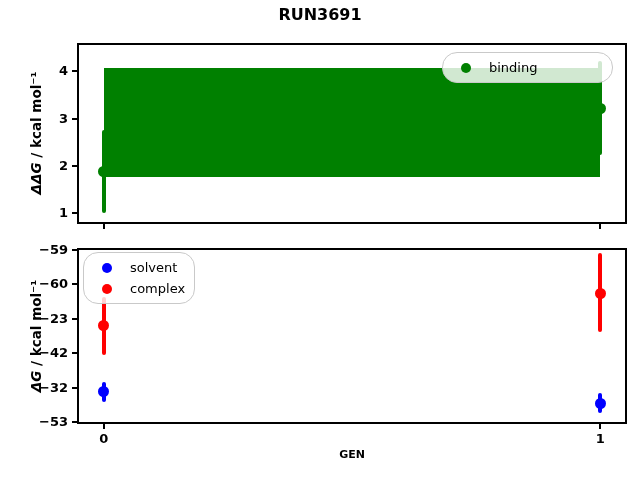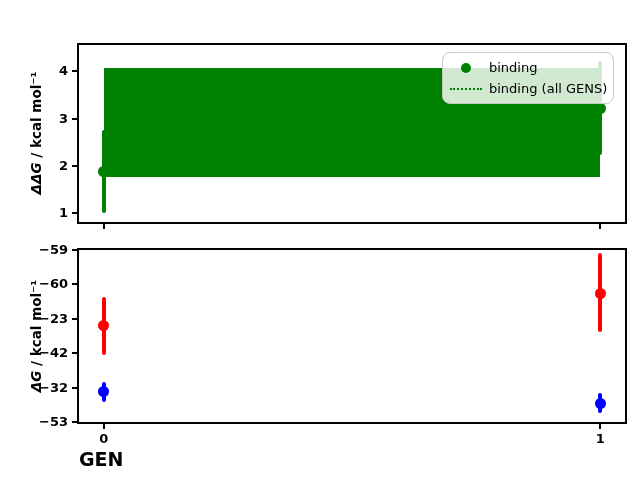--- a/index.html
+++ b/index.html
@@ -12,36 +12,37 @@
   .frame{position:absolute;left:-2px;top:-2px;right:-2px;bottom:-2px;
          border:2px solid #000;z-index:3;pointer-events:none;}
   .band{position:absolute;z-index:1;}
   .ebar{position:absolute;z-index:2;border-radius:2px;}
   .marker{position:absolute;z-index:2;border-radius:50%;}
   .tick{position:absolute;background:#000;z-index:3;}
   .ticklabel{position:absolute;font-size:13px;font-weight:bold;white-space:nowrap;}
   .ticklabel-y{right:calc(100% + 11px);height:18px;line-height:18px;text-align:right;}
   .ticklabel-x{top:calc(100% + 9px);width:40px;text-align:center;}
   .legend{position:absolute;z-index:4;background:rgba(255,255,255,0.82);
-          border:1px solid #c9c9c9;border-radius:8px;padding:4px 6px 4px 0;text-align:right;}
+          border:1px solid #c9c9c9;border-radius:15px;padding:4px 6px 4px 0;text-align:right;}
   .legend-row{display:flex;align-items:center;height:21px;}
   .legend-marker{width:46px;flex-shrink:0;display:flex;justify-content:center;align-items:center;}
   .legend-dot{width:10px;height:10px;border-radius:50%;}
   .legend-dotline{width:32px;height:0;border-top:2px dotted #008000;}
   .legend-label{font-size:13px;white-space:nowrap;}
   .ylabel-anchor{position:absolute;width:0;height:0;}
   .ylabel-text{position:absolute;left:0;top:0;transform:translate(-50%,-50%) rotate(-90deg);
                white-space:nowrap;font-size:13.5px;font-weight:bold;}
-  .xlabel{position:absolute;left:79px;top:448px;width:546px;text-align:left;
-          font-size:19px;font-weight:bold;}
+  .xlabel{position:absolute;left:79px;top:448px;width:546px;text-align:center;
+          font-size:11px;font-weight:bold;}
 </style>
 </head>
 <body>
 
 <div class="figure">
+  <div class="suptitle">RUN3691</div>
 
   <div class="ylabel-anchor" style="left:36px;top:133px;">
     <span class="ylabel-text"><i>ΔΔG</i><span> / kcal mol⁻¹</span></span>
   </div>
 
   <div class="ylabel-anchor" style="left:36px;top:336px;">
     <span class="ylabel-text"><i>ΔG</i><span> / kcal mol⁻¹</span></span>
   </div>
 
   <div id="axes0" class="axes" style="left:79px;top:45px;width:546px;height:177px;">
@@ -61,26 +62,20 @@
       <div class="marker" style="left: 19.3182px; top: 121.468px; width: 11px; height: 11px; background: rgb(0, 128, 0);"></div>
       <div class="ebar" style="left: 519.182px; width: 4px; top: 16.048px; height: 94.4px; background: rgb(0, 128, 0);"></div>
       <div class="marker" style="left: 515.682px; top: 57.748px; width: 11px; height: 11px; background: rgb(0, 128, 0);"></div>
       <div class="legend" style="left: 363px; top: 7px; min-width: 163px;">
         <div class="legend-row">
           <div class="legend-marker">
             <div class="legend-dot" style="background: rgb(0, 128, 0);"></div>
           </div>
           <div class="legend-label">binding</div>
         </div>
-        <div class="legend-row">
-          <div class="legend-marker">
-            <div class="legend-dotline" style="border-top-color: rgb(0, 128, 0);"></div>
-          </div>
-          <div class="legend-label">binding (all GENS)</div>
-        </div>
       </div>
     </div>
 
   <div id="axes1" class="axes" style="left:79px;top:250px;width:546px;height:172px;">
     <div class="frame"></div>
   <div class="tick" style="left: -7px; width: 7px; height: 2px; top: -1px;"></div>
       <div class="ticklabel ticklabel-y" style="top: -9px;">−59</div>
       <div class="tick" style="left: -7px; width: 7px; height: 2px; top: 33.4px;"></div>
       <div class="ticklabel ticklabel-y" style="top: 25.4px;">−60</div>
       <div class="tick" style="left: -7px; width: 7px; height: 2px; top: 67.8px;"></div>
@@ -96,16 +91,30 @@
       <div class="tick" style="left: 520.182px; width: 2px; top: 100%; height: 7px;"></div>
       <div class="ticklabel ticklabel-x" style="left: 501.182px;">1</div>
       <div class="ebar" style="left: 22.8182px; width: 4px; top: 132.096px; height: 19.952px; background: rgb(0, 0, 255);"></div>
       <div class="marker" style="left: 19.3182px; top: 135.54px; width: 11px; height: 11px; background: rgb(0, 0, 255);"></div>
       <div class="ebar" style="left: 519.182px; width: 4px; top: 142.76px; height: 20.296px; background: rgb(0, 0, 255);"></div>
       <div class="marker" style="left: 515.682px; top: 147.58px; width: 11px; height: 11px; background: rgb(0, 0, 255);"></div>
       <div class="ebar" style="left: 22.8182px; width: 4px; top: 47.128px; height: 57.792px; background: rgb(255, 0, 0);"></div>
       <div class="marker" style="left: 19.3182px; top: 70.18px; width: 11px; height: 11px; background: rgb(255, 0, 0);"></div>
       <div class="ebar" style="left: 519.182px; width: 4px; top: 3.44px; height: 78.432px; background: rgb(255, 0, 0);"></div>
       <div class="marker" style="left: 515.682px; top: 37.5px; width: 11px; height: 11px; background: rgb(255, 0, 0);"></div>
+      <div class="legend" style="left: 4px; top: 2px; min-width: 104px;">
+        <div class="legend-row">
+          <div class="legend-marker">
+            <div class="legend-dot" style="background: rgb(0, 0, 255);"></div>
+          </div>
+          <div class="legend-label">solvent</div>
+        </div>
+        <div class="legend-row">
+          <div class="legend-marker">
+            <div class="legend-dot" style="background: rgb(255, 0, 0);"></div>
+          </div>
+          <div class="legend-label">complex</div>
+        </div>
+      </div>
     </div>
 
   <div class="xlabel">GEN</div>
 </div>
 
 </body></html>

